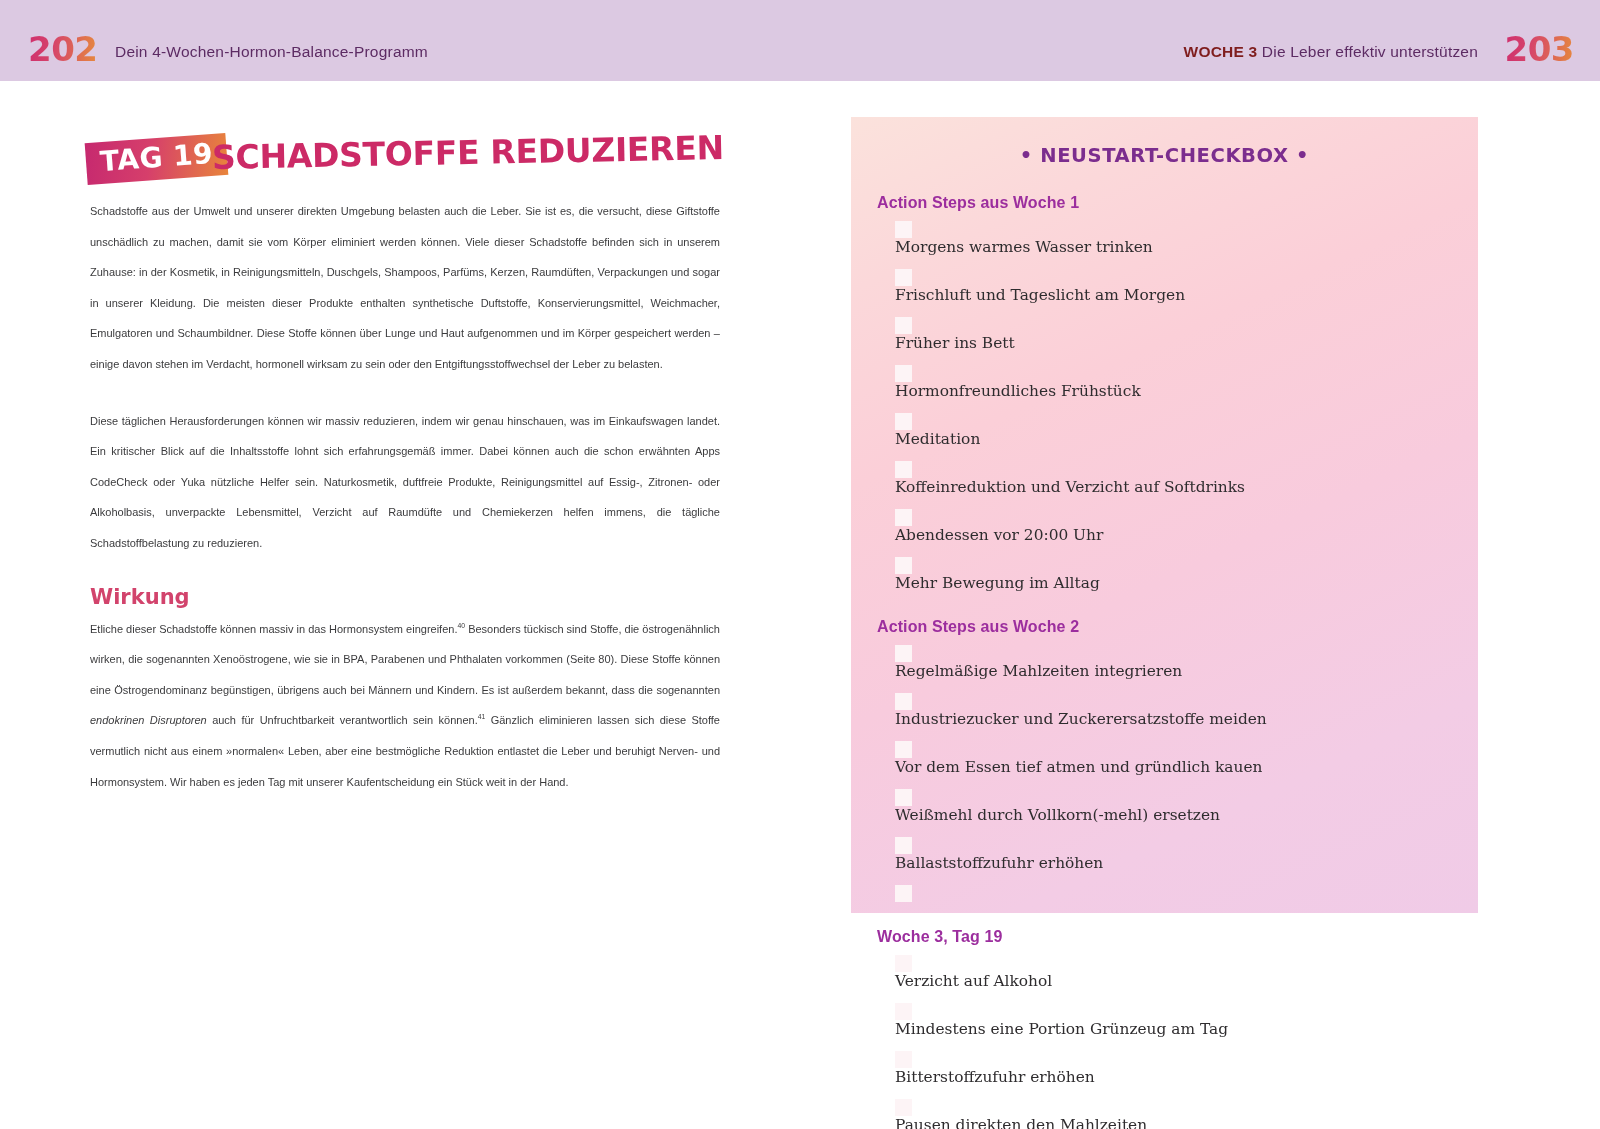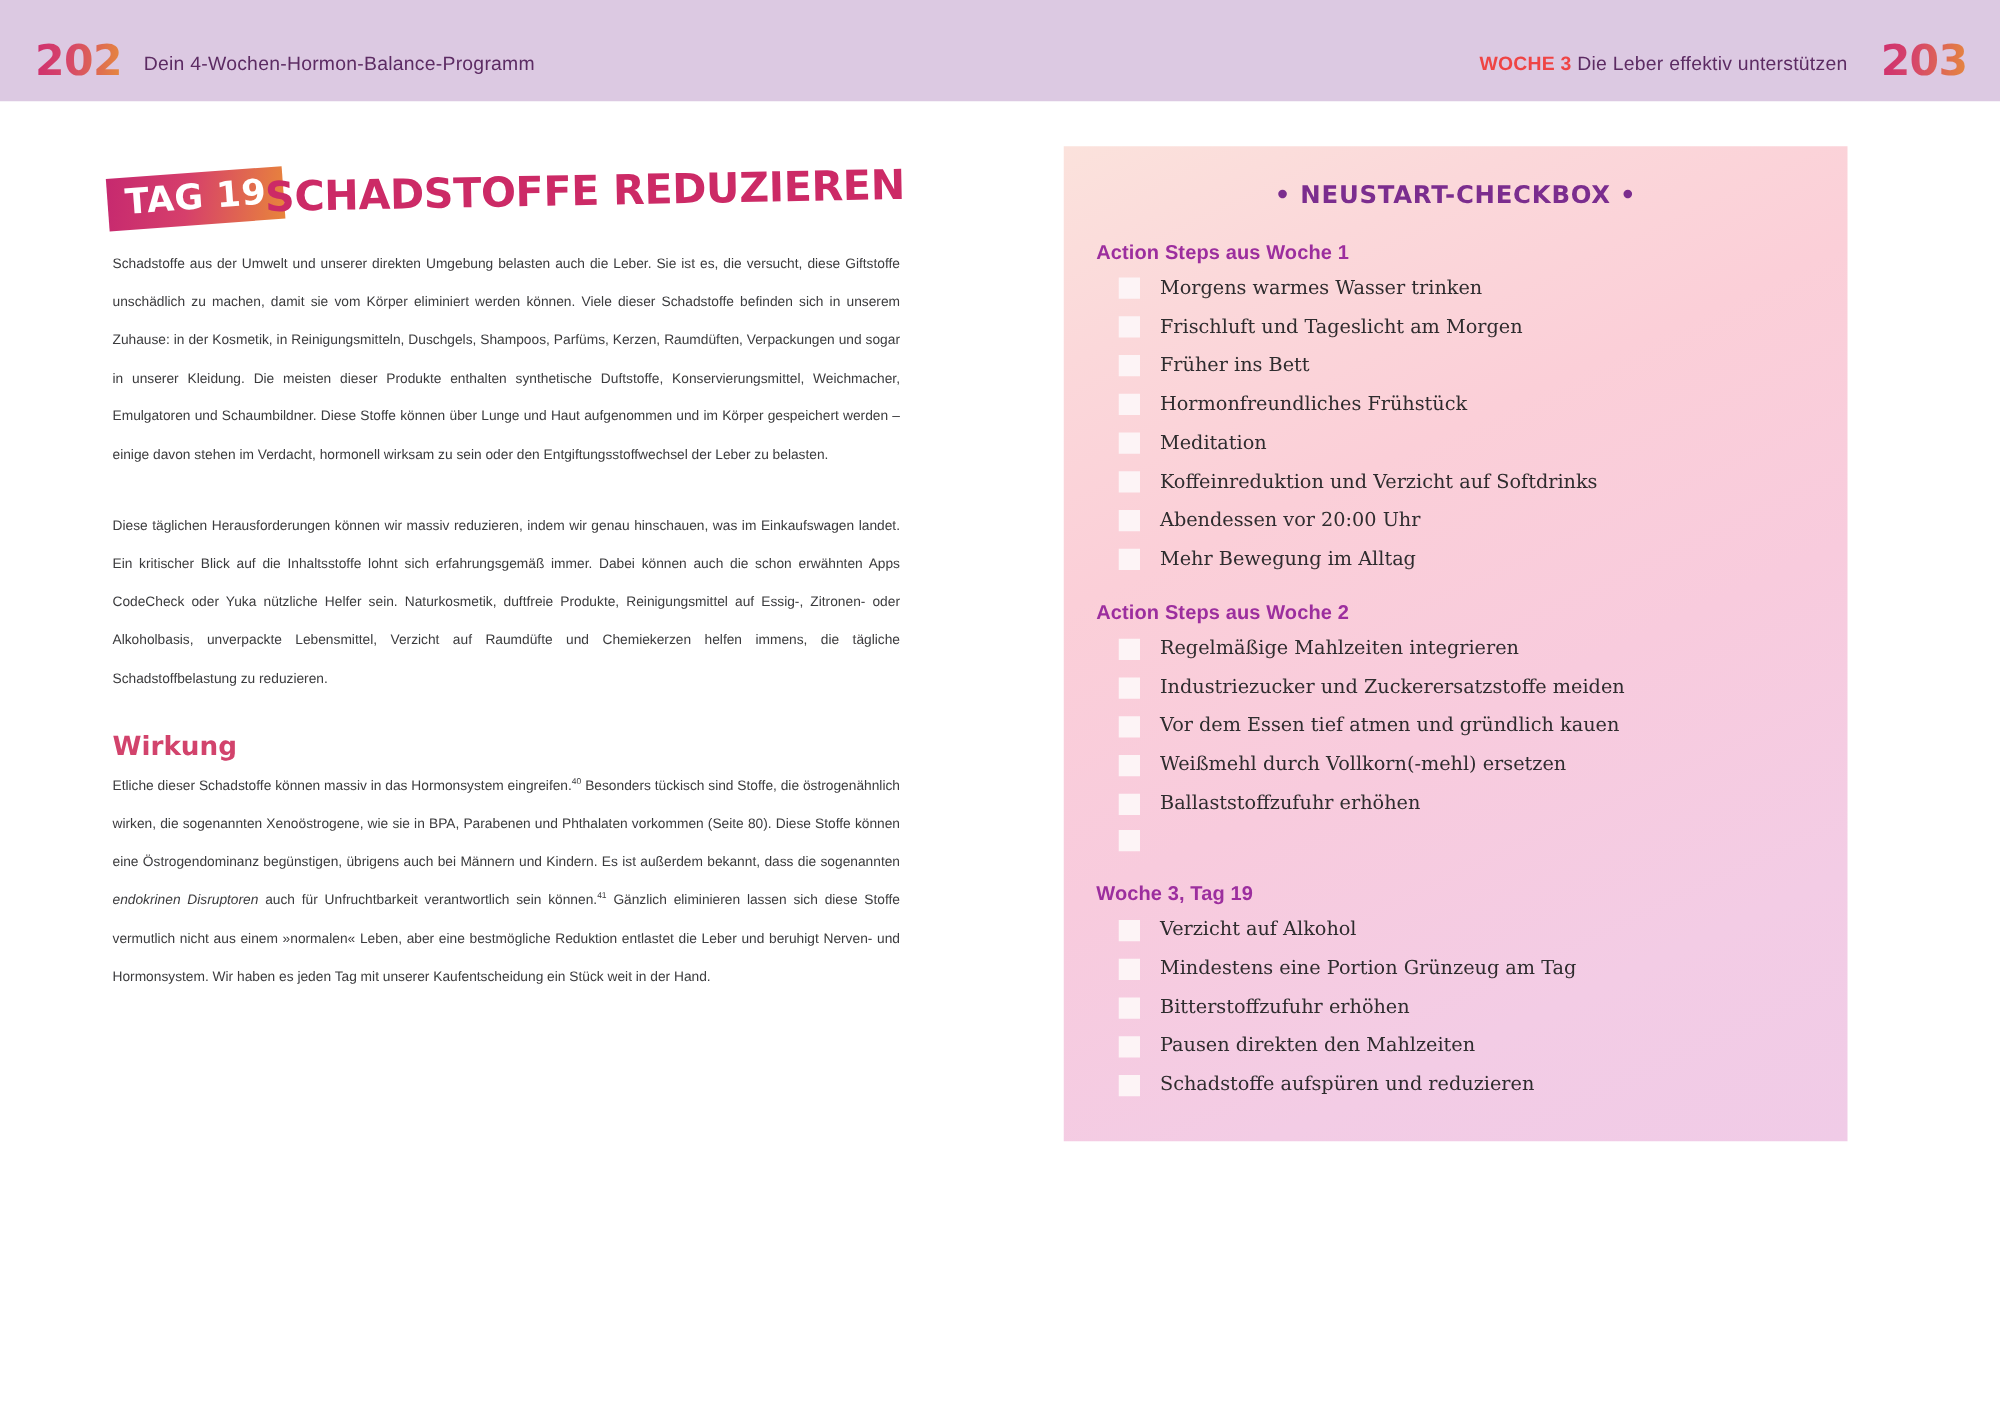--- a/index.html
+++ b/index.html
@@ -27,21 +27,21 @@
   .folio-left{left:28px;}
   .folio-right{right:26px;}
   .run-left{
     position:absolute;left:115px;top:43px;
     font-size:15.5px;color:#5c2b63;letter-spacing:0.2px;
   }
   .run-right{
     position:absolute;right:122px;top:43px;
     font-size:15.5px;color:#5c2b63;letter-spacing:0.2px;white-space:nowrap;
   }
-  .run-right .woche{font-weight:bold;color:#ef4444;}
+  .run-right .woche{font-weight:bold;color:#7f1d1d;}
 
   
   .left-col{
     position:absolute;left:90px;top:128px;width:630px;
   }
   .title-row{
     position:relative;height:62px;margin-bottom:6px;
   }
   .tag-badge{
     position:absolute;left:-4px;top:10px;
@@ -98,22 +98,23 @@
   .section-head{
     font-family:Liberation Sans, sans-serif;
     font-weight:bold;font-size:16px;
     color:#9c2e9e;
     margin:26px 0 9px 26px;
     letter-spacing:0.1px;
   }
   .section-head.first{margin-top:27px;}
   .check-list{list-style:none;margin:0;padding:0;}
   .check-item{
-    display:flex;align-items:flex-end;
+    display:flex;align-items:flex-start;
     margin:0 0 12.5px 44px;
+    flex-direction:column;
   }
   .check-box{
     width:17px;height:17px;flex:0 0 17px;
     background:#fdf4f6;
     margin-right:16px;
   }
   .check-label{
     font-family:"DejaVu Serif",serif;
     font-size:15.4px;color:#2e2c2e;
     line-height:1.2;

